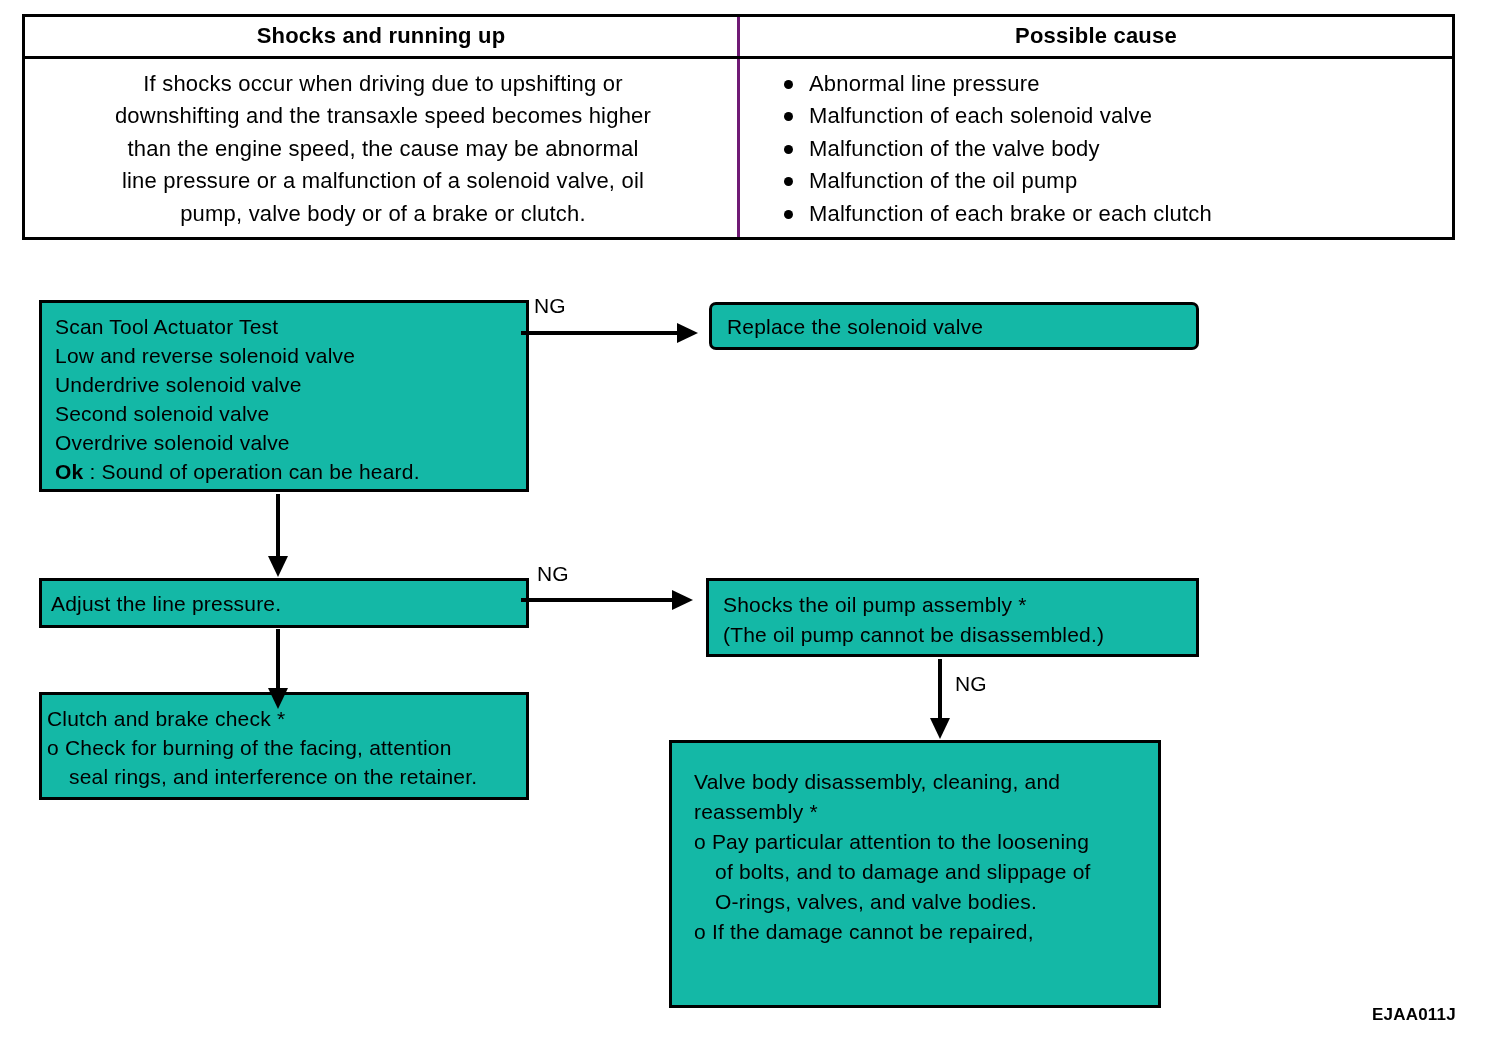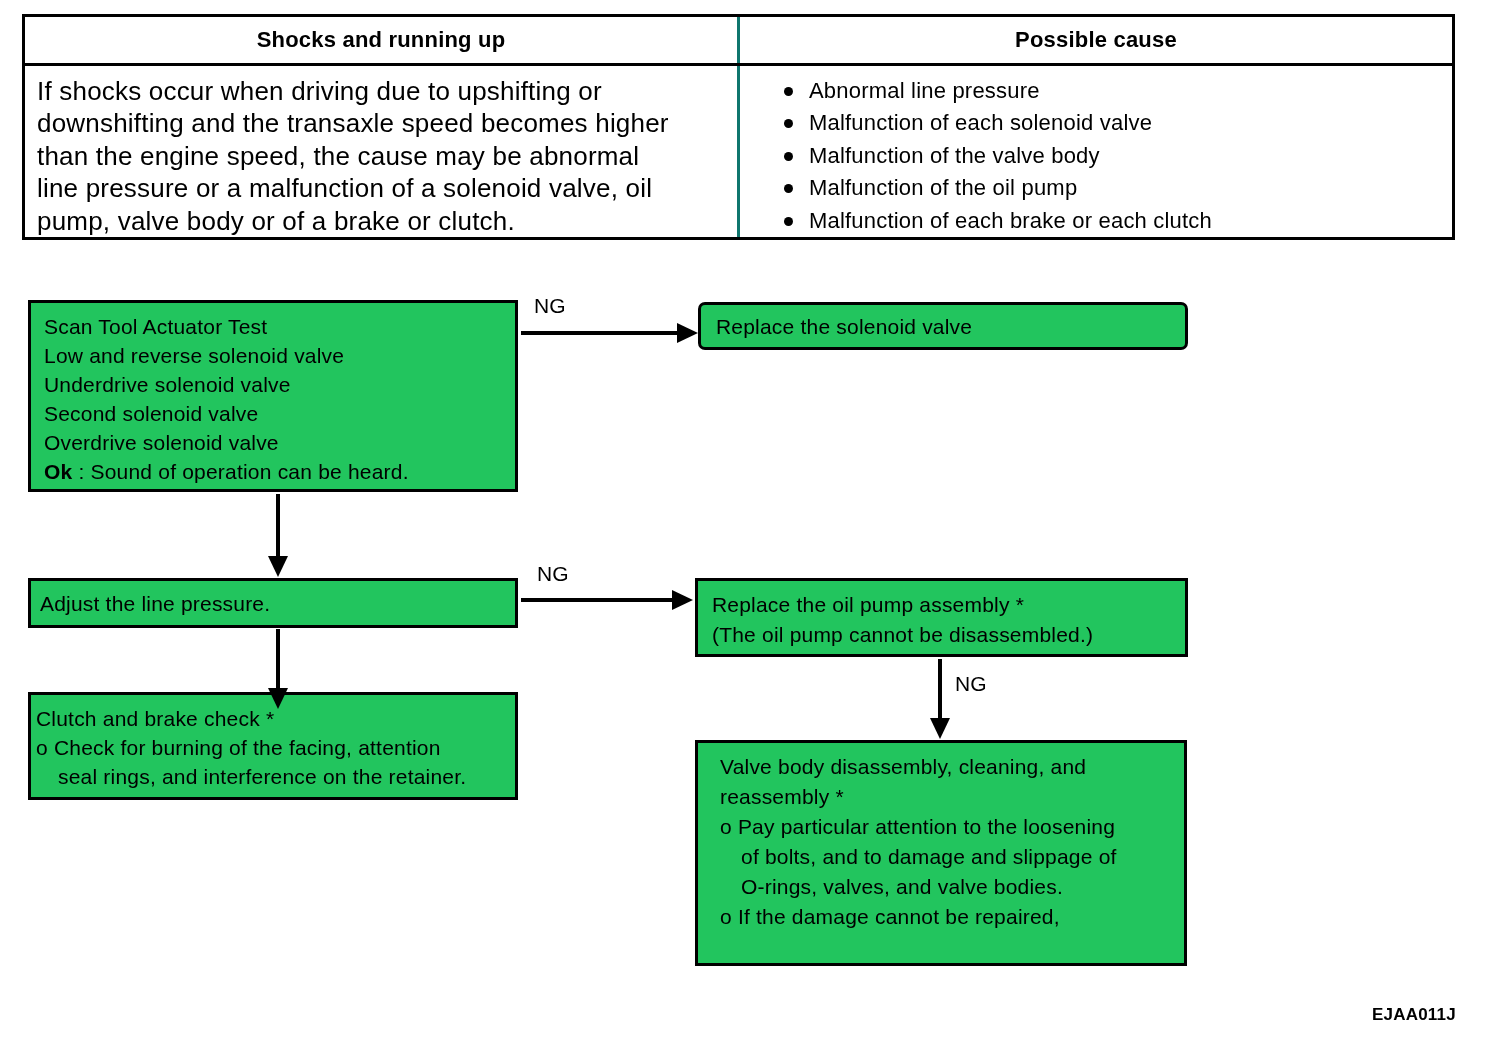--- a/index.html
+++ b/index.html
@@ -9,47 +9,47 @@
     overflow:hidden; letter-spacing:0.2px;
   }
 
   
   .sym-table {
     position:absolute; left:22px; top:14px; width:1427px; height:220px;
     border:3px solid #000; display:flex; flex-direction:column;
   }
   .sym-head { display:flex; height:50px; border-bottom:3px solid #000; }
   .sym-body { display:flex; flex:1; }
-  .cell-l { width:715px; border-right:3px solid #0f766e; box-sizing:border-box; }
+  .cell-l { width:715px; border-right:3px solid #701a75; box-sizing:border-box; }
   .cell-r { flex:1; }
   .head-cell {
     display:flex; align-items:center; justify-content:center;
     font-weight:bold; font-size:22px;
   }
-  .sym-par { padding:9px 8px 0 12px; font-size:26px; line-height:32.5px; }
+  .sym-par { padding:9px 8px 7px 12px; font-size:22px; line-height:32.5px;text-align:center; }
   .cause-list { padding:9px 0 0 44px; font-size:22px; line-height:32.5px;border-radius:8px; }
   .cause-item { display:flex; align-items:flex-start; }
   .dot {
     width:9px; height:9px; border-radius:50%; background:#000;
     margin:12px 16px 0 0; flex:none;
   }
 
   
   .fc-box {
-    position:absolute; border:3px solid #000; background:#22c55e;
-    box-sizing:border-box; font-size:21px; line-height:29px;
+    position:absolute; border:3px solid #000; background:#14b8a6;
+    box-sizing:border-box; font-size:21px; line-height:29px;margin-left:11px;
   }
   .box-scan   { left:28px;  top:300px; width:490px; height:192px; padding:9px 0 0 13px; }
   .box-rsol   { left:698px; top:302px; width:490px; height:48px;
                 display:flex; align-items:center; padding-left:15px;border-radius:7px; }
   .box-adj    { left:28px;  top:578px; width:490px; height:50px;
                 display:flex; align-items:center; padding-left:9px; }
   .box-pump   { left:695px; top:578px; width:493px; height:79px; padding:9px 0 0 14px; line-height:30px; }
   .box-clutch { left:28px;  top:692px; width:490px; height:108px; padding:9px 0 0 5px; }
-  .box-valve  { left:695px; top:740px; width:492px; height:226px; padding:9px 0 0 22px; line-height:30px; }
+  .box-valve  { left:658px; top:740px; width:492px; height:268px; padding:24px 0 0 22px; line-height:30px; }
   .ind1 { padding-left:22px; }   
   .ind2 { padding-left:21px; }
 
   
   .hline { position:absolute; height:4px; background:#000; }
   .vline { position:absolute; width:4px;  background:#000; }
   .head-right {
     position:absolute; width:0; height:0;
     border-top:10px solid transparent; border-bottom:10px solid transparent;
     border-left:21px solid #000;
@@ -117,21 +117,21 @@
 
   <div class="fc-box box-rsol">
     <span>Replace the solenoid valve</span>
   </div>
 
   <div class="fc-box box-adj">
     <span>Adjust the line pressure.</span>
   </div>
 
   <div class="fc-box box-pump">
-    <div>Replace the oil pump assembly *</div>
+    <div>Shocks the oil pump assembly *</div>
     <div>(The oil pump cannot be disassembled.)</div>
   </div>
 
   <div class="fc-box box-clutch">
     <div>Clutch and brake check *</div>
     <div>o Check for burning of the facing, attention</div>
     <div class="ind1">seal rings, and interference on the retainer.</div>
   </div>
 
   <div class="fc-box box-valve">

